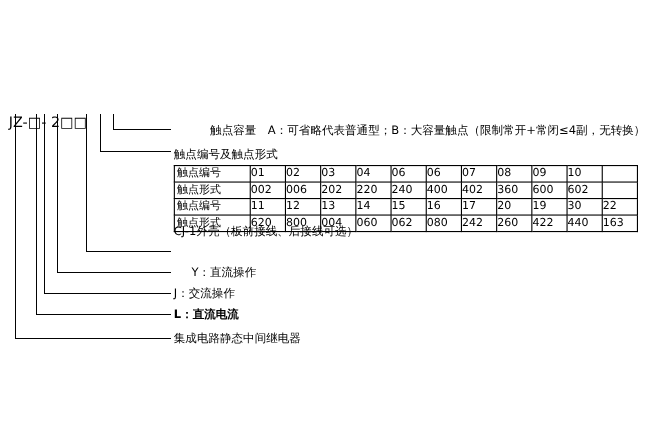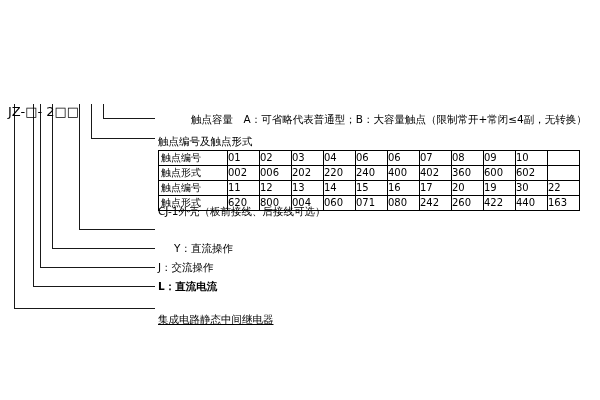--- a/index.html
+++ b/index.html
@@ -40,21 +40,21 @@
     line-height: 1.1;
     font-family: "DejaVu Sans", "Liberation Sans", sans-serif;
   }
 
   .note-capacity { left: 158px; top: 114px; margin-left: 33px; }
   .note-numform  { left: 158px; top: 136px; }
   .note-shell    { left: 158px; top: 206px; }
   .note-y        { left: 158px; top: 243px; margin-left: 16px; }
   .note-j        { left: 158px; top: 262px; }
   .note-l        { left: 158px; top: 281px; font-weight: bold; }
-  .note-title    { left: 158px; top: 314px; text-decoration: underline; }
+  .note-title    { left: 158px; top: 303px; }
 
   
   .code-table {
     position: absolute;
     left: 158px;
     top: 150px;
     border-collapse: collapse;
     font-size: 10px;
     font-family: "DejaVu Sans", "Liberation Sans", sans-serif;
   }
@@ -162,21 +162,21 @@
         <td class="cell">19</td>
         <td class="cell">30</td>
         <td class="cell">22</td>
       </tr>
       <tr>
         <td class="label">触点形式</td>
         <td class="cell">620</td>
         <td class="cell">800</td>
         <td class="cell">004</td>
         <td class="cell">060</td>
-        <td class="cell">071</td>
+        <td class="cell">062</td>
         <td class="cell">080</td>
         <td class="cell">242</td>
         <td class="cell">260</td>
         <td class="cell">422</td>
         <td class="cell">440</td>
         <td class="cell">163</td>
       </tr>
     </tbody>
   </table>
 

